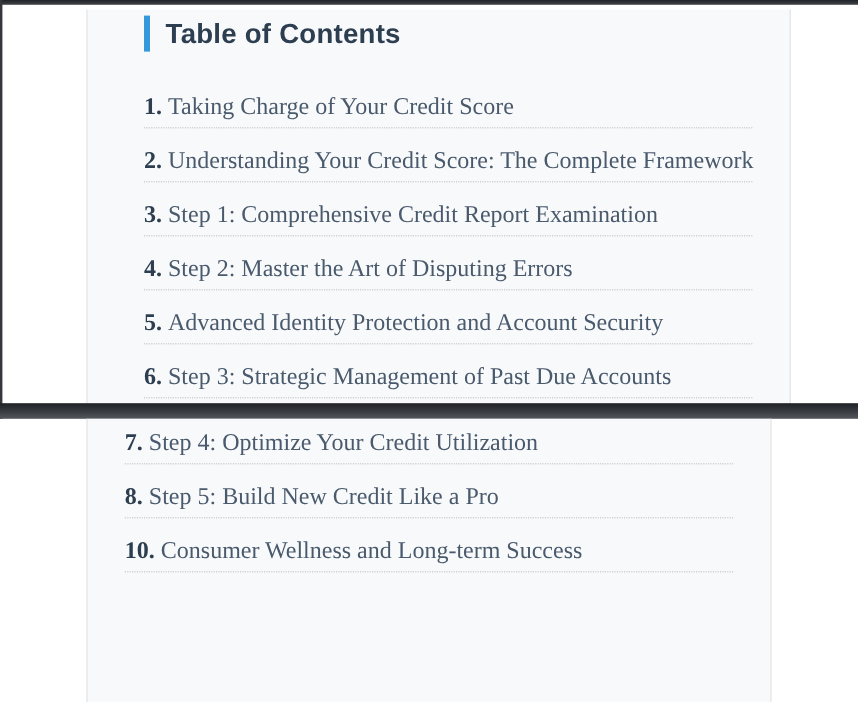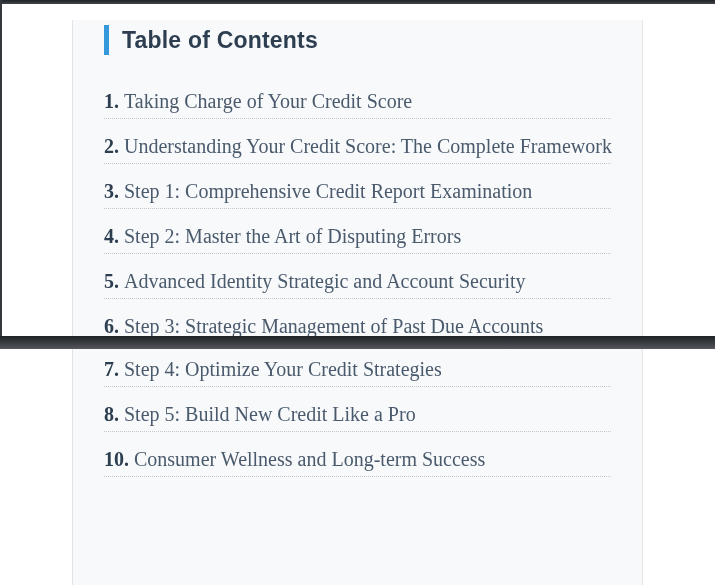--- a/index.html
+++ b/index.html
@@ -42,21 +42,21 @@
   .page {
     position: absolute;
     left: 72px;
     width: 569px;
     background: #f8f9fa;
     border-left: 1px solid #e2e4e7;
     border-right: 1px solid #e2e4e7;
     overflow: hidden;
     box-sizing: content-box;
   }
-  .page-1 { top: 20px;   height: 332px; padding-top: 4px; }
+  .page-1 { top: 8px;   height: 332px; padding-top: 4px; padding-left: 16px; }
   .page-2 { top: 349px; height: 236px; }
 
   .toc-header {
     display: flex;
     align-items: center;
     height: 32px;
     margin-left: 31px;
   }
   .accent-bar {
     width: 5px;
@@ -110,28 +110,28 @@
   <div class="page page-1">
     <div class="toc-header">
       <div class="accent-bar"></div>
       <div class="toc-title">Table of Contents</div>
     </div>
     <ul class="toc-list">
         <li class="toc-item"><span class="toc-num">1.</span><span class="toc-label">Taking Charge of Your Credit Score</span></li>
         <li class="toc-item"><span class="toc-num">2.</span><span class="toc-label">Understanding Your Credit Score: The Complete Framework</span></li>
         <li class="toc-item"><span class="toc-num">3.</span><span class="toc-label">Step 1: Comprehensive Credit Report Examination</span></li>
         <li class="toc-item"><span class="toc-num">4.</span><span class="toc-label">Step 2: Master the Art of Disputing Errors</span></li>
-        <li class="toc-item"><span class="toc-num">5.</span><span class="toc-label">Advanced Identity Strategic and Account Security</span></li>
+        <li class="toc-item"><span class="toc-num">5.</span><span class="toc-label">Advanced Identity Protection and Account Security</span></li>
         <li class="toc-item"><span class="toc-num">6.</span><span class="toc-label">Step 3: Strategic Management of Past Due Accounts</span></li>
       </ul>
   </div>
 
   <div class="page-divider"></div>
 
   <div class="page page-2">
     <ul class="toc-list">
-        <li class="toc-item"><span class="toc-num">7.</span><span class="toc-label">Step 4: Optimize Your Credit Strategies</span></li>
+        <li class="toc-item"><span class="toc-num">7.</span><span class="toc-label">Step 4: Optimize Your Credit Utilization</span></li>
         <li class="toc-item"><span class="toc-num">8.</span><span class="toc-label">Step 5: Build New Credit Like a Pro</span></li>
         <li class="toc-item"><span class="toc-num">10.</span><span class="toc-label">Consumer Wellness and Long-term Success</span></li>
       </ul>
   </div>
 
 </div>
 
 </body></html>

